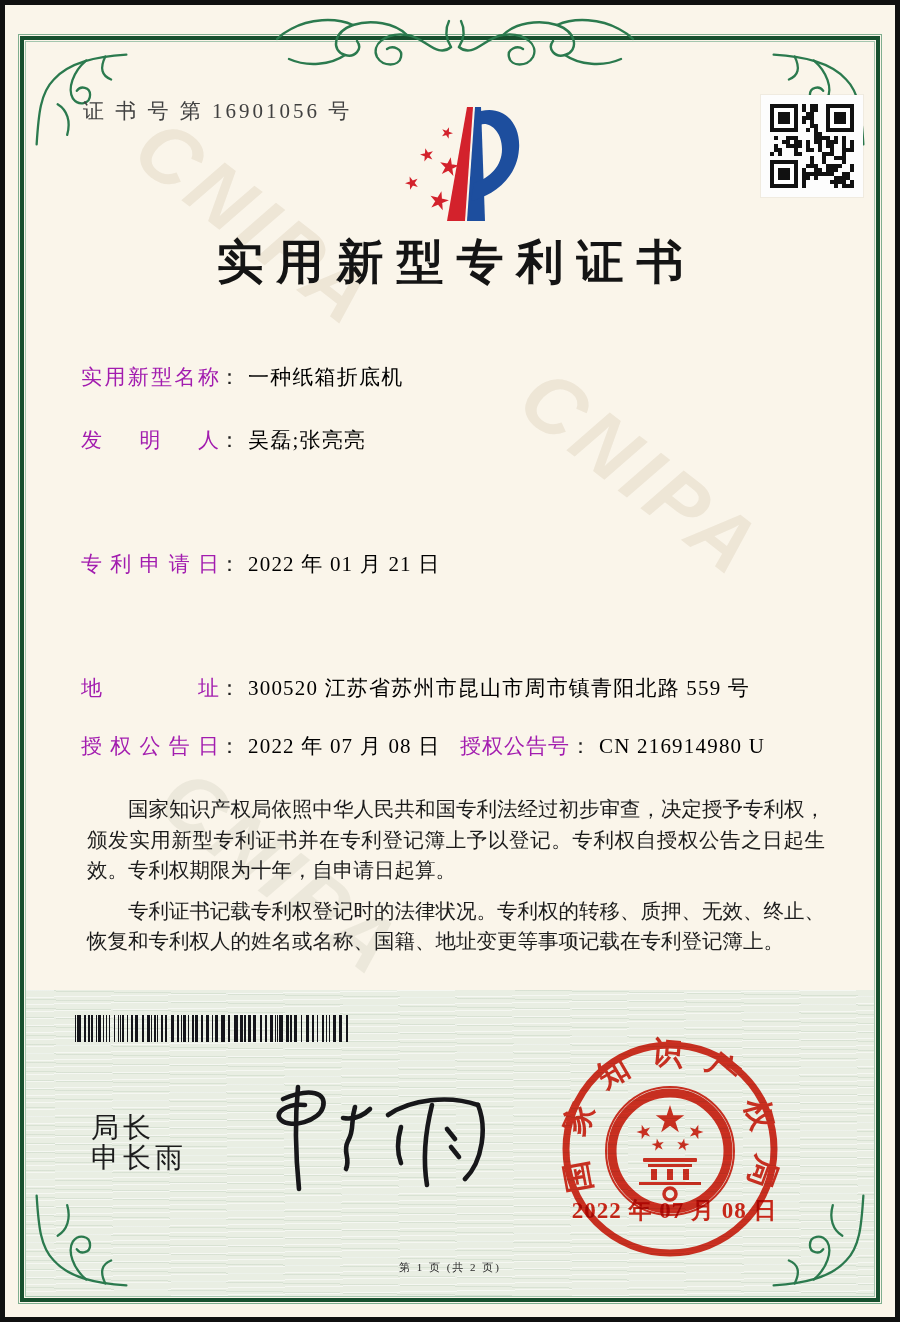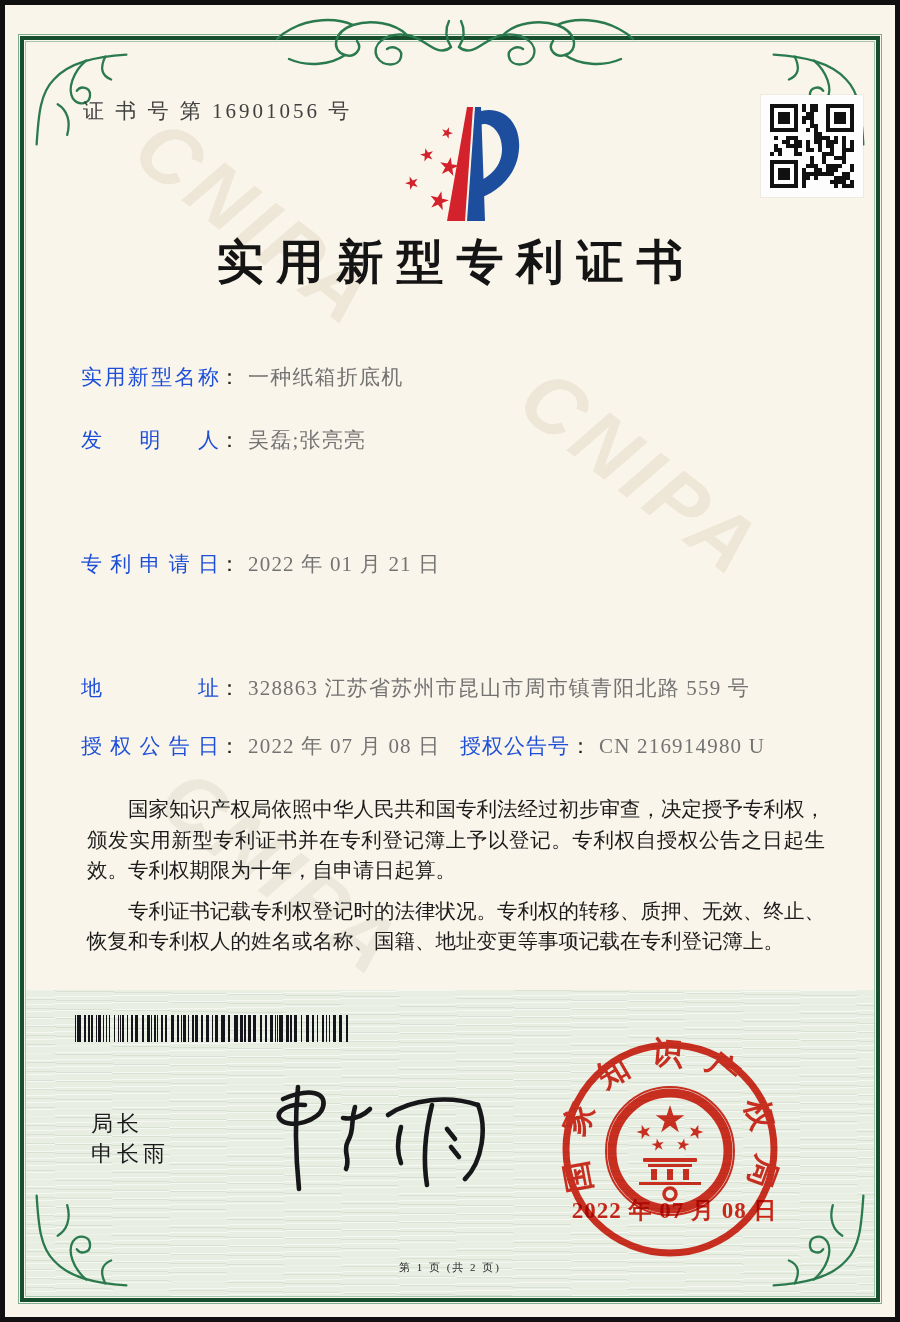--- a/index.html
+++ b/index.html
@@ -49,33 +49,33 @@
   .cert-no{position:absolute;left:78px;top:92px;font-size:21px;letter-spacing:3px;color:#404040;z-index:3;}
   .logo{position:absolute;left:382px;top:96px;z-index:3;}
   .qr-box{position:absolute;left:756px;top:90px;width:102px;height:102px;background:#fdfdfd;z-index:3;
           display:flex;align-items:center;justify-content:center;box-shadow:0 0 0 1px rgba(0,0,0,0.04);}
   .title{
     position:absolute;left:0;right:0;top:226px;margin:0;text-align:center;
     font-size:47px;font-weight:bold;letter-spacing:13px;padding-left:13px;color:#141414;z-index:3;
   }
   
   .row{position:absolute;left:76px;height:32px;font-size:21px;white-space:nowrap;z-index:3;}
-  .flabel{display:inline-block;width:138px;text-align:justify;text-align-last:justify;vertical-align:top;color:#1d4ed8;}
+  .flabel{display:inline-block;width:138px;text-align:justify;text-align-last:justify;vertical-align:top;color:#a21caf;}
   .flabel.nofill{width:auto;text-align:center;text-align-last:auto;letter-spacing:1px;}
   .colon{color:#1e1e1e;}
-  .fvalue{margin-left:8px;letter-spacing:1.2px;color:#737373;}
+  .fvalue{margin-left:8px;letter-spacing:1.2px;color:#000000;}
   .pair2{position:absolute;left:379px;top:0;}
   
   .body-text{position:absolute;left:72px;width:758px;top:779px;z-index:3;
     font-size:20.5px;line-height:30.5px;text-align:justify;color:#1c1c1c;}
   .body-text p{margin:10px;text-indent:2em;}
   
   .barcode{position:absolute;left:70px;top:1010px;z-index:3;}
   
-  .comm{position:absolute;left:86px;z-index:3;font-size:22px;letter-spacing:4px;color:#1c1c1c;}
+  .comm{position:absolute;left:86px;z-index:3;font-size:28px;letter-spacing:4px;color:#1c1c1c;}
   .comm-title{top:1104px;}
   .comm-name{top:1134px;font-family:Liberation Mono, monospace;}
   .sig{position:absolute;left:246px;top:1078px;z-index:3;}
   .sig path{stroke:#17171a;stroke-width:4.6;fill:none;stroke-linecap:round;stroke-linejoin:round;}
   
   .seal{position:absolute;left:549px;top:1028px;z-index:4;mix-blend-mode:multiply;opacity:.96;}
   .seal-date{
     position:absolute;left:562px;top:1190px;width:215px;text-align:center;z-index:5;
     color:#d8291b;font-size:23px;font-weight:bold;letter-spacing:1px;mix-blend-mode:multiply;white-space:nowrap;
   }
@@ -287,21 +287,21 @@
   <div class="row" style="top:358px">
     <span class="flabel">实用新型名称</span><span class="colon">：</span><span class="fvalue">一种纸箱折底机</span>
   </div>
   <div class="row" style="top:421px">
     <span class="flabel">发明人</span><span class="colon">：</span><span class="fvalue">吴磊;张亮亮</span>
   </div>
   <div class="row" style="top:545px">
     <span class="flabel">专利申请日</span><span class="colon">：</span><span class="fvalue">2022 年 01 月 21 日</span>
   </div>
   <div class="row" style="top:669px">
-    <span class="flabel">地址</span><span class="colon">：</span><span class="fvalue">328863 江苏省苏州市昆山市周市镇青阳北路 559 号</span>
+    <span class="flabel">地址</span><span class="colon">：</span><span class="fvalue">300520 江苏省苏州市昆山市周市镇青阳北路 559 号</span>
   </div>
   <div class="row" style="top:727px;width:760px">
     <span class="flabel">授权公告日</span><span class="colon">：</span><span class="fvalue">2022 年 07 月 08 日</span>
     <span class="pair2">
       <span class="flabel nofill">授权公告号</span><span class="colon">：</span><span class="fvalue">CN 216914980 U</span>
     </span>
   </div>
 
   <div class="body-text">
     <p>国家知识产权局依照中华人民共和国专利法经过初步审查，决定授予专利权，颁发实用新型专利证书并在专利登记簿上予以登记。专利权自授权公告之日起生效。专利权期限为十年，自申请日起算。</p>

